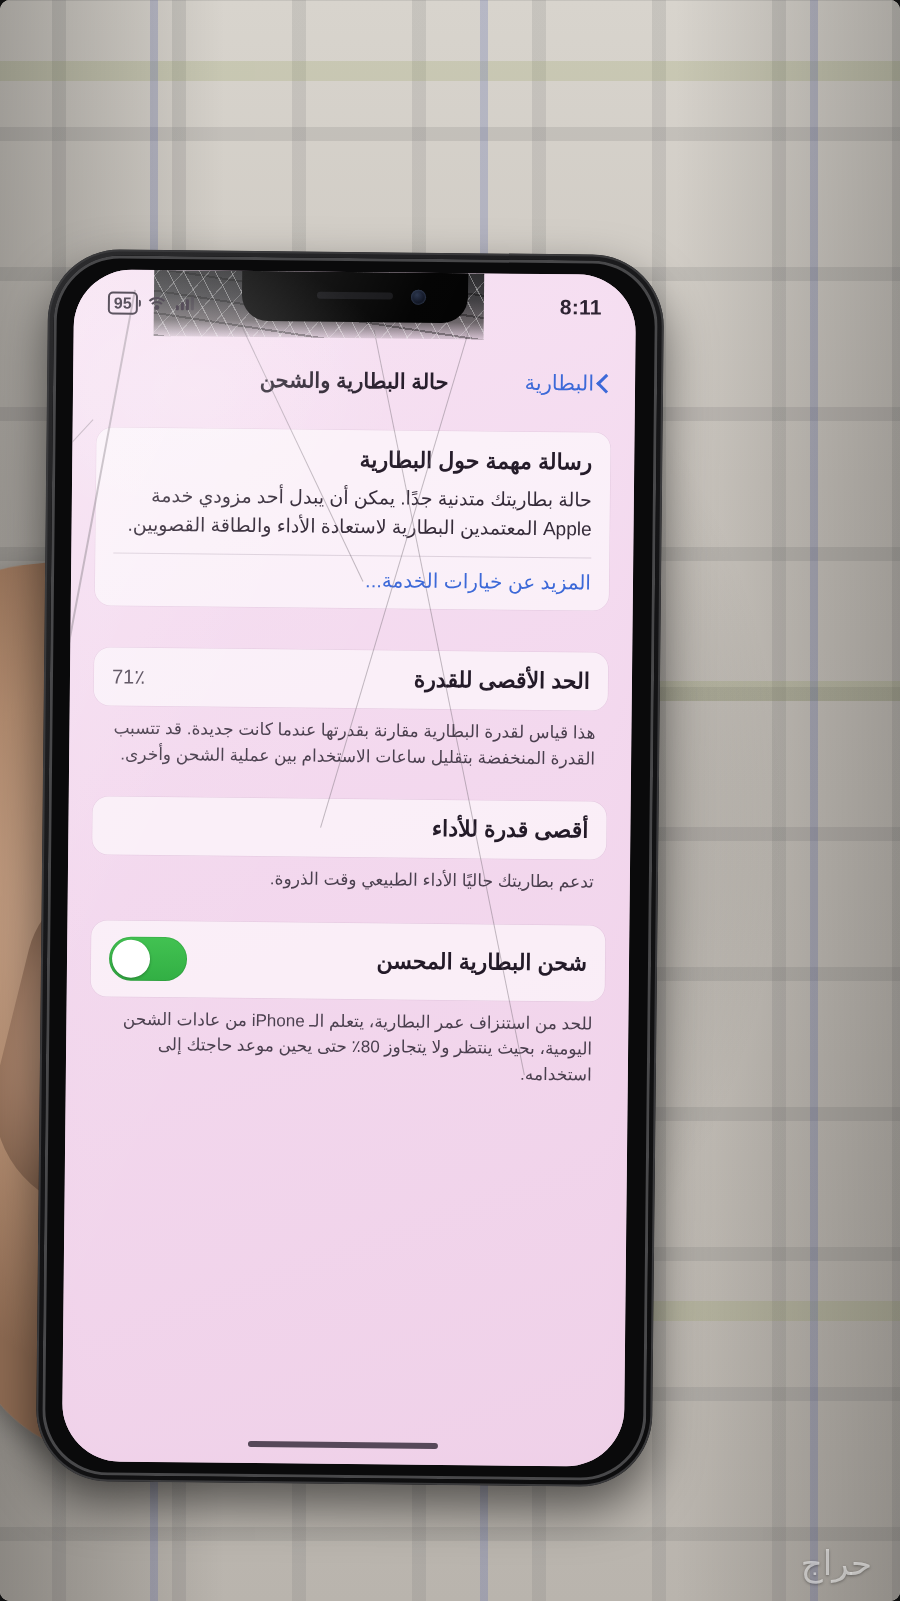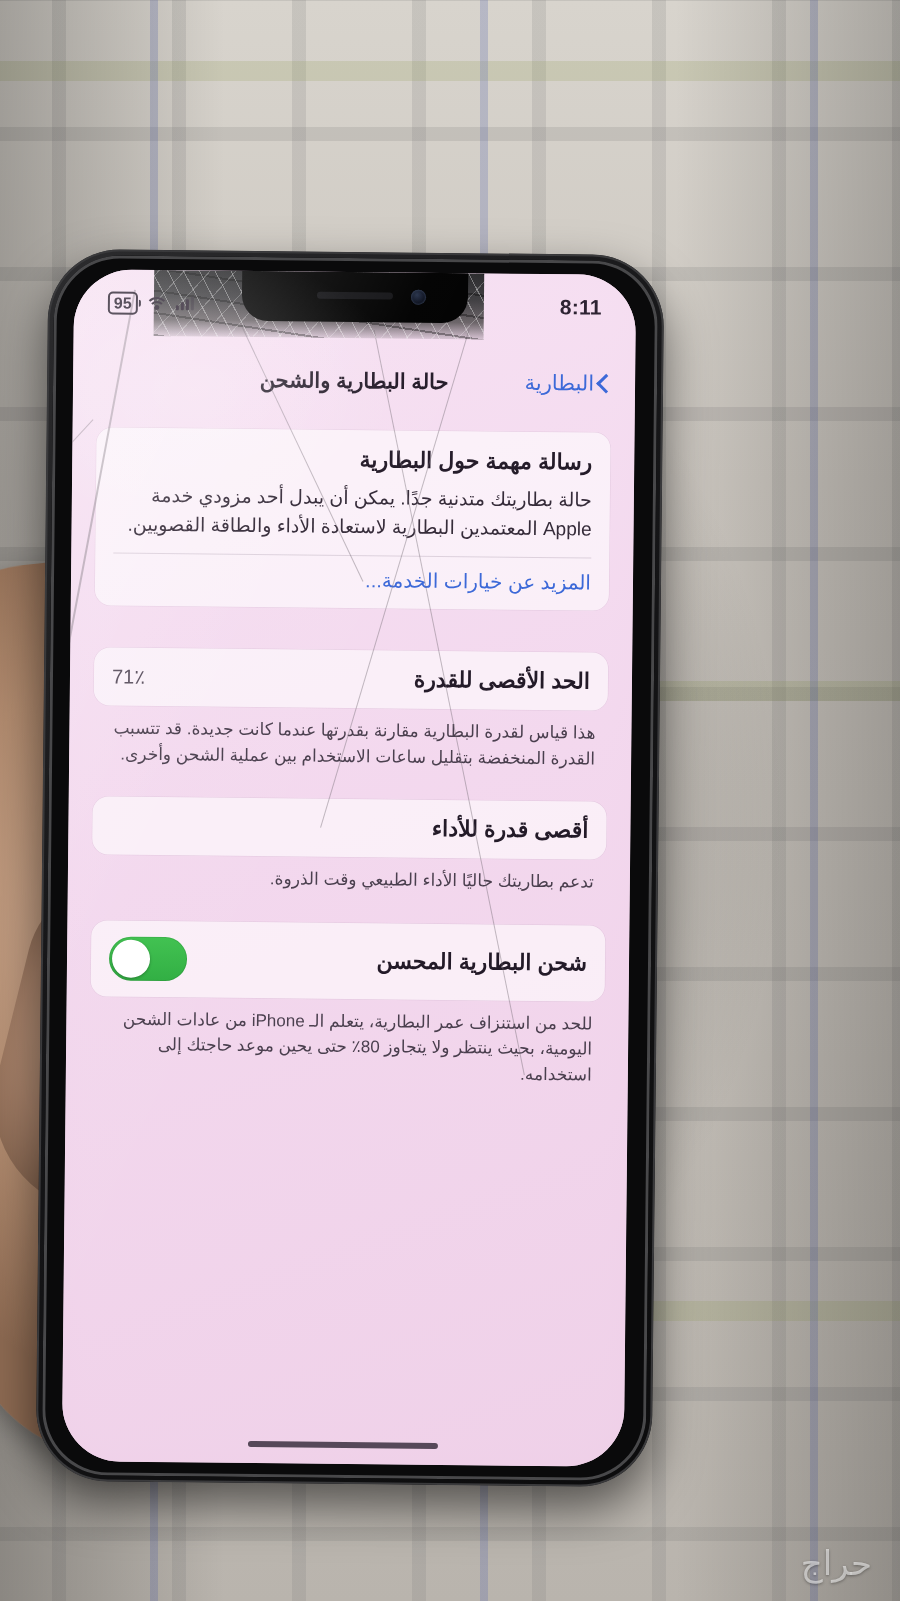--- a/index.html
+++ b/index.html
@@ -14,20 +14,21 @@
     font-family: "Liberation Sans", sans-serif;
   }
 
   
   #photo {
     position: relative;
     width: 900px;
     height: 1601px;
     overflow: hidden;
     background: #cfc9c2;
+    border-radius: 10px;
   }
 
   .bg-base {
     position: absolute;
     inset: 0;
     background:
       linear-gradient(180deg, #d8d4cd 0%, #ccc7c0 30%, #c6c1ba 60%, #b9b4ad 100%);
   }
 
   

